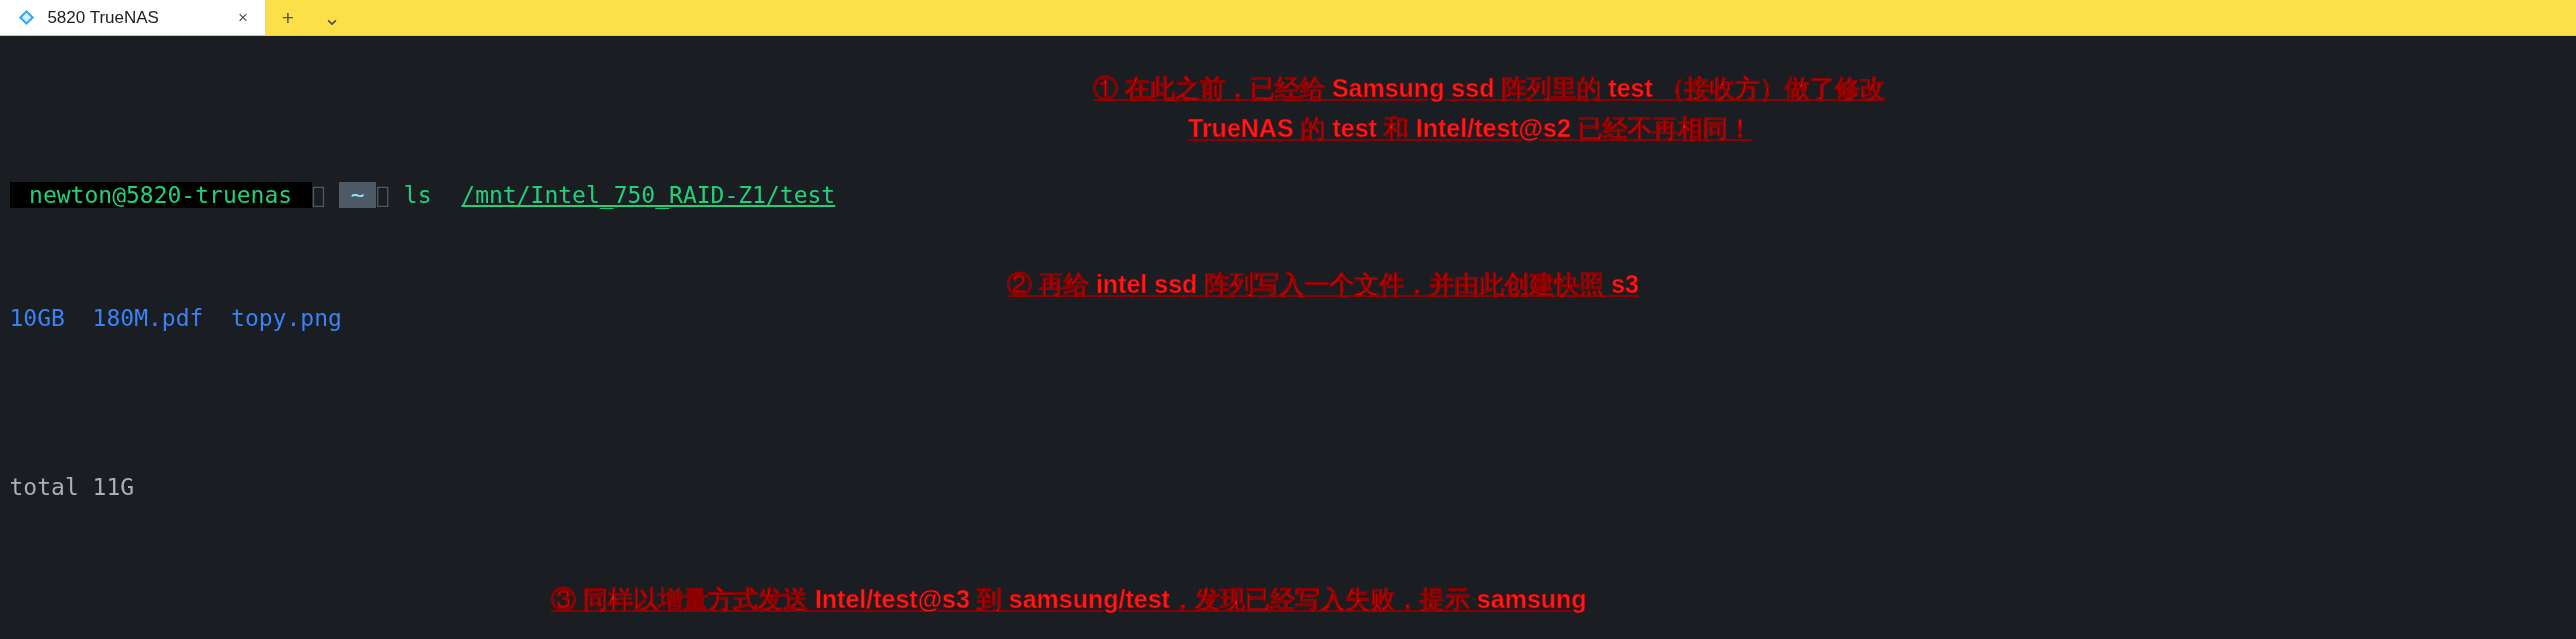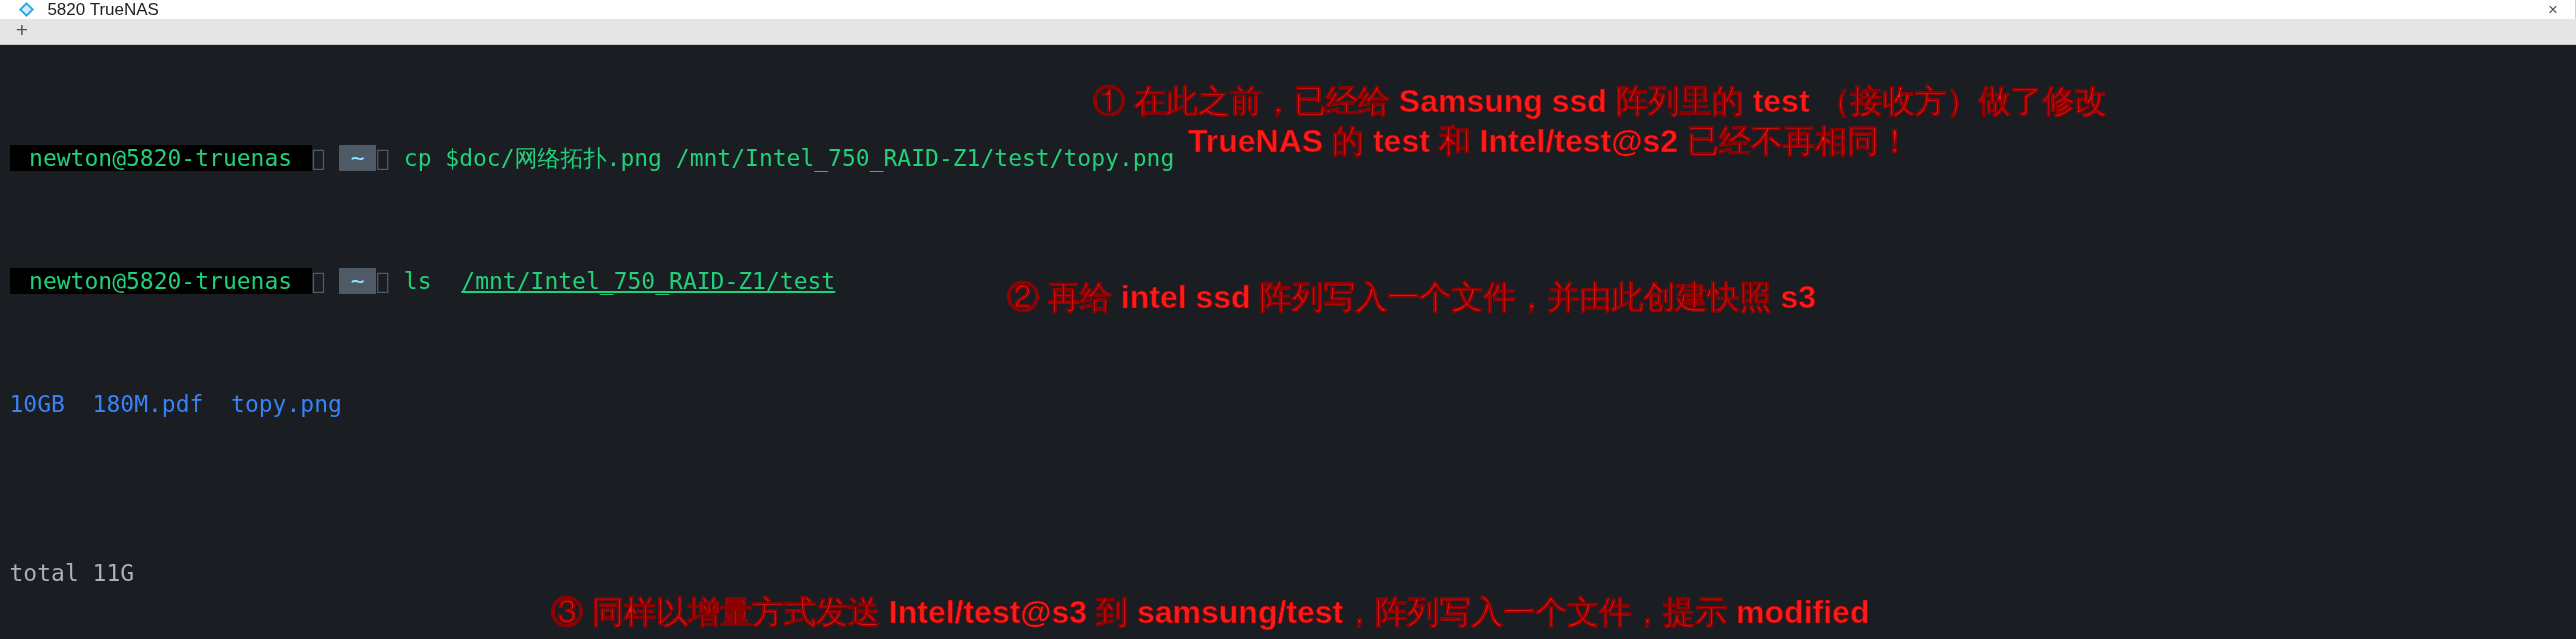--- a/index.html
+++ b/index.html
@@ -9,28 +9,27 @@
     width: 2576px;
     height: 639px;
     overflow: hidden;
     font-size: 23px;
     line-height: 1.0;
     position: relative;
   }
 
   
   .tabbar {
-    height: 45px;
-    background: #e5e5e5;
+    height: 36px;
+    background: #fde047;
     display: flex;
     align-items: stretch;
     border-bottom: 1px solid #c8c8c8;
     font-family: "Segoe UI", Arial, sans-serif;
     font-size: 17px;
-    flex-direction: column;
   }
   .tab {
     display: flex;
     align-items: center;
     gap: 11.4px;
     padding: 0 17px;
     background: #ffffff;
     border-right: 1px solid #d0d0d0;
     min-width: 266px;
     color: #222;
@@ -80,24 +79,25 @@
   .cmd-und    { text-decoration: underline; margin-left: 16px; }
   .txt-gray   { color: #aab0b6; }
   .txt-cyan   { color: #3b82f6; }
 
   
   .ann {
     position: absolute;
     color: #ff1a1a;
     font-family: "Microsoft YaHei", "PingFang SC", "Heiti SC", sans-serif;
     font-weight: 700;
-    font-size: 32px;
+    font-size: 25px;
     -webkit-text-stroke: 0.6px #8b0000;
     white-space: nowrap;
     pointer-events: none;
+    text-decoration: underline;
   }
 </style>
 </head>
 <body>
 
 <div class="tabbar">
   <div class="tab">
     <span class="favicon">
       <svg width="19" height="19" viewBox="0 0 20 20">
         <polygon points="10,2 18,10 10,18 2,10" fill="#39a5dc"></polygon>
@@ -107,21 +107,20 @@
     <span>5820 TrueNAS</span>
     <span class="close">×</span>
   </div>
   <div class="newtab">+</div>
   <div class="caret">⌄</div>
 </div>
 
 <div class="term">
 
   
-  <span class="row"><span class="badge-prompt"> <span>newton@5820-truenas</span> </span><span class="arrow"></span> <span class="badge-tilde"><span>~</span></span><span class="arrow"></span> <span class="cmd-green">cp $doc/网络拓扑.png /mnt/Intel_750_RAID-Z1/test/topy.png</span></span>
 
   
   <span class="row"><span class="badge-prompt"> <span>newton@5820-truenas</span> </span><span class="arrow"></span> <span class="badge-tilde"><span>~</span></span><span class="arrow"></span> <span class="cmd-green"><span>ls </span><span class="cmd-und">/mnt/Intel_750_RAID-Z1/test</span></span></span>
 
   
   <span class="row"><span class="txt-cyan">10GB</span><span class="txt-cyan">  180M.pdf  topy.png</span></span>
 
   
 
   
@@ -144,15 +143,15 @@
   
   
 
   
   
 
   
   <div class="ann" style="top:40px; left:1093px;">① 在此之前，已经给 Samsung ssd 阵列里的 test （接收方）做了修改</div>
   <div class="ann" style="top:80px; left:1188px;">TrueNAS 的 test 和 Intel/test@s2 已经不再相同！</div>
   <div class="ann" style="top:236px; left:1007px;">② 再给 intel ssd 阵列写入一个文件，并由此创建快照 s3</div>
-  <div class="ann" style="top:551px; left:551px;">③ 同样以增量方式发送 Intel/test@s3 到 samsung/test，阵列写入一个文件，提示 modified</div>
+  <div class="ann" style="top:551px; left:551px;">③ 同样以增量方式发送 Intel/test@s3 到 samsung/test，发现已经写入失败，提示 samsung</div>
 </div>
 
 
 </body></html>

